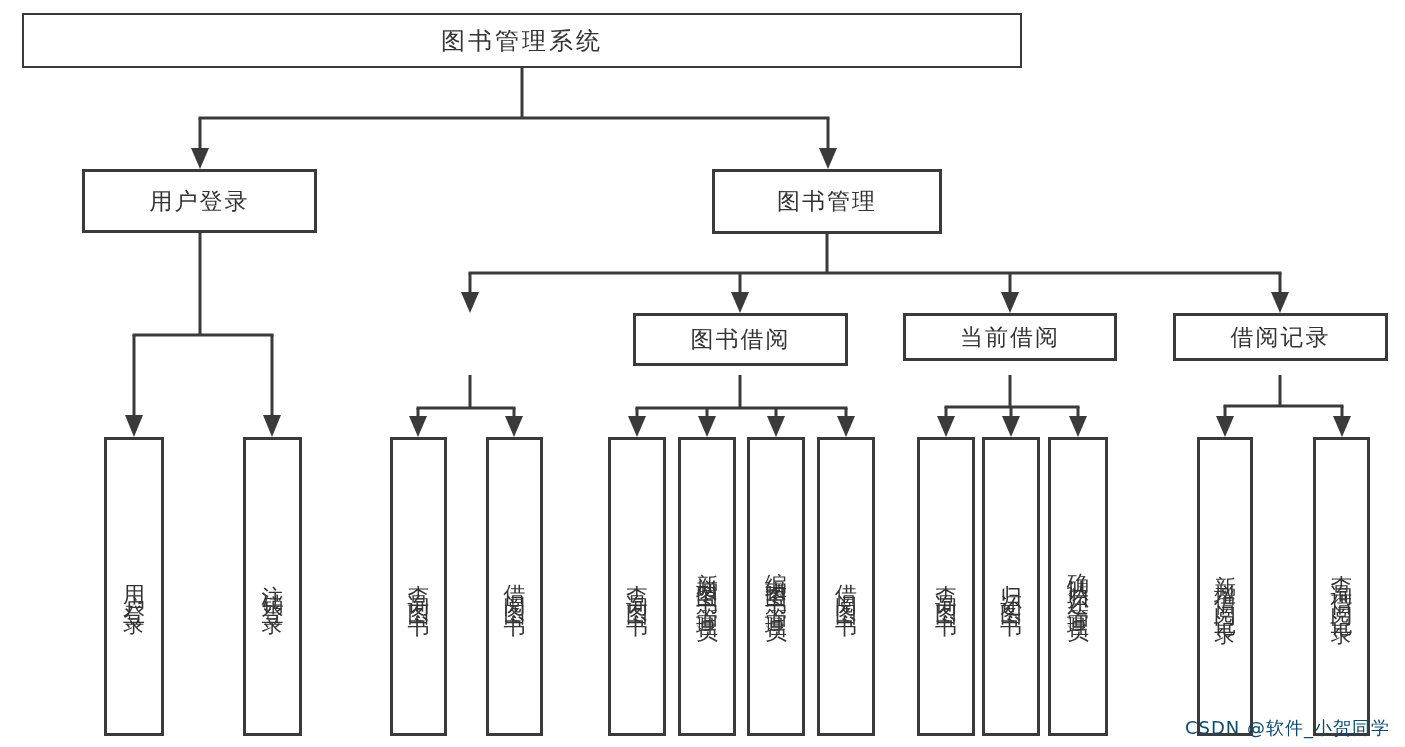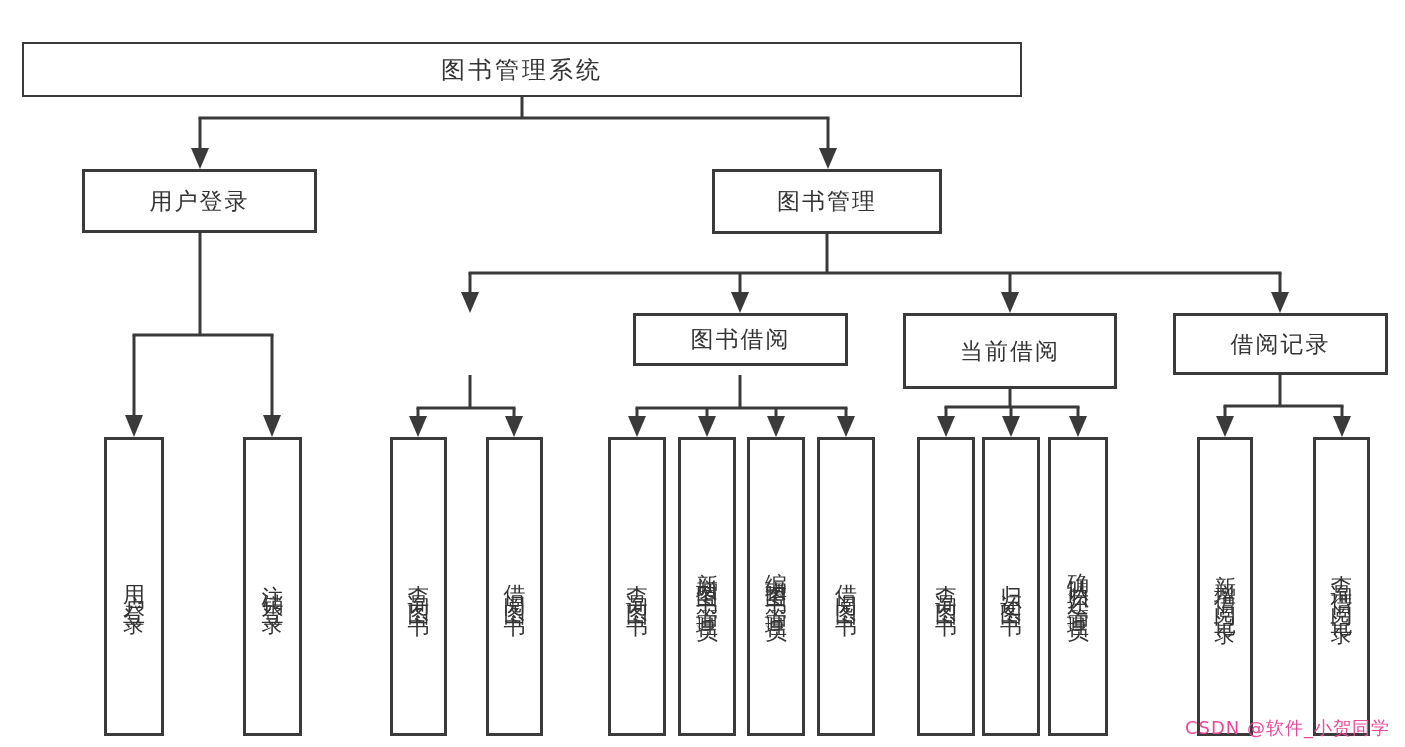--- a/index.html
+++ b/index.html
@@ -50,21 +50,21 @@
     letter-spacing: 10px;
     color: #333333;
     z-index: 2;
   }
   .watermark {
     position: absolute;
     left: 1185px;
     top: 716px;
     font-size: 18px;
     letter-spacing: 1px;
-    color: #ec4899;
+    color: #0c4a6e;
     z-index: 3;
     white-space: nowrap;
   }
 </style>
 </head>
 <body>
 
 <div class="canvas">
 
   <svg class="wires" viewBox="0 0 1405 747" xmlns="http://www.w3.org/2000/svg">
@@ -140,28 +140,28 @@
       <polygon points="767,416 785,416 776,437"></polygon>
       <polygon points="837,416 855,416 846,437"></polygon>
       <polygon points="937,416 955,416 946,437"></polygon>
       <polygon points="1002,416 1020,416 1011,437"></polygon>
       <polygon points="1069,416 1087,416 1078,437"></polygon>
       <polygon points="1216,416 1234,416 1225,437"></polygon>
       <polygon points="1333,416 1351,416 1342,437"></polygon>
     </g>
   </svg>
 
-  <div class="node root" style="left:22px; top:13px; width:1000px; height:55px;margin-top:29px;">图书管理系统</div>
+  <div class="node root" style="left:22px; top:13px; width:1000px; height:55px;">图书管理系统</div>
 
   <div class="node" style="left:82px; top:169px; width:235px; height:64px;">用户登录</div>
   <div class="node" style="left:712px; top:169px; width:230px; height:65px;">图书管理</div>
 
   <div class="node" style="left:633px; top:313px; width:215px; height:53px;">图书借阅</div>
-  <div class="node" style="left:903px; top:313px; width:214px; height:76px;">当前借阅</div>
-  <div class="node" style="left:1173px; top:313px; width:215px; height:62px;">借阅记录</div>
+  <div class="node" style="left:903px; top:313px; width:214px; height:48px;">当前借阅</div>
+  <div class="node" style="left:1173px; top:313px; width:215px; height:48px;">借阅记录</div>
 
   <div class="leaf" style="left:104px; top:437px; width:60px; height:299px;">用户登录</div>
   <div class="leaf" style="left:243px; top:437px; width:59px; height:299px;">注销登录</div>
 
   <div class="leaf" style="left:390px; top:437px; width:57px; height:299px;">查询图书</div>
   <div class="leaf" style="left:486px; top:437px; width:57px; height:299px;">借阅图书</div>
 
   <div class="leaf" style="left:608px; top:437px; width:58px; height:299px;">查询图书</div>
   <div class="leaf" style="left:678px; top:437px; width:58px; height:299px; letter-spacing:7px;">新增图书（管理员）</div>
   <div class="leaf" style="left:747px; top:437px; width:58px; height:299px; letter-spacing:7px;">编辑图书（管理员）</div>

